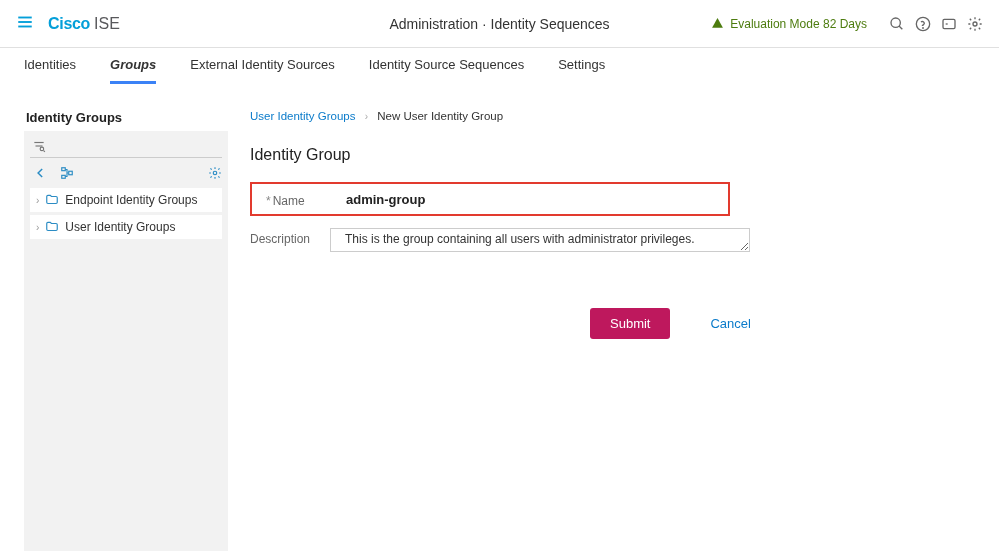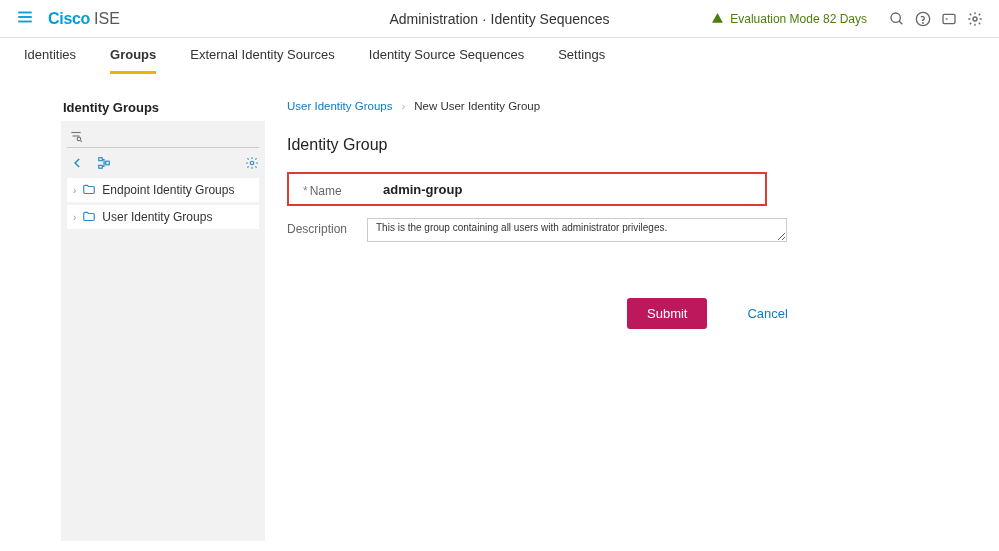--- a/index.html
+++ b/index.html
@@ -1,35 +1,35 @@
 <!DOCTYPE html>
 <html><head>
   <meta charset="utf-8">
   <style>
     * { box-sizing: border-box; margin: 0; padding: 0; }
     body { font-family: -apple-system, BlinkMacSystemFont, "Segoe UI", Arial, sans-serif; font-size: 13px; color: #333; background: #fff; width: 999px; }
     
-    .topbar { display: flex; align-items: center; height: 38px; border-bottom: 1px solid #e0e0e0; padding: 0 16px; }
+    .topbar { display: flex; align-items: center; height: 48px; border-bottom: 1px solid #e0e0e0; padding: 0 16px; }
     .hamburger { color: #049fd9; margin-right: 14px; cursor: pointer; }
     .hamburger svg { width: 18px; height: 18px; }
     .brand-cisco { color: #049fd9; font-size: 16px; font-weight: 700; margin-right: 4px; letter-spacing: -0.3px; }
     .brand-ise { color: #58585b; font-size: 16px; font-weight: 400; }
     .page-title { position: absolute; left: 0; right: 0; text-align: center; font-size: 14px; color: #333; pointer-events: none; }
     .topbar-spacer { flex: 1; }
     .eval-notice { color: #4d7c0f; font-size: 12px; display: flex; align-items: center; gap: 6px; margin-right: 12px; cursor: pointer; }
     .eval-notice svg { width: 13px; height: 13px; }
     .hdr-icon { width: 16px; height: 16px; color: #666; margin-left: 10px; cursor: pointer; }
     
     .tabbar { display: flex; align-items: flex-start; gap: 34px; padding: 0 24px; height: 34px; border-bottom: 1px solid #fff; }
     .tab { font-size: 13px; color: #333; padding: 9px 0; cursor: pointer; border-bottom: 3px solid transparent; }
-    .tab.active { font-weight: 600; border-bottom: 3px solid #eab308; }
+    .tab.active { font-weight: 600; border-bottom: 3px solid #3b82f6; font-style: italic; }
     
     .workspace { display: flex; padding: 28px 24px 0 24px; }
     
-    .side-col { width: 204px; margin-left: 37px; }
+    .side-col { width: 204px; }
     .side-heading { font-size: 13px; font-weight: 600; color: #222; margin-bottom: 6px; padding-left: 2px; }
     .side-panel { background: #f2f2f2; min-height: 420px; padding: 6px 6px 8px 6px; }
     .side-search { display: flex; align-items: center; border-bottom: 1px solid #ccc; padding: 2px 0 4px 2px; margin-bottom: 6px; }
     .side-search svg { width: 14px; height: 14px; color: #777; }
     .side-toolbar { display: flex; align-items: center; gap: 12px; padding: 2px 0 8px 4px; }
     .side-toolbar .spacer { flex: 1; }
     .tb-ic { width: 14px; height: 14px; color: #2b8cc4; cursor: pointer; }
     .tree-row { background: #fff; display: flex; align-items: center; gap: 6px; padding: 5px 6px; margin-bottom: 3px; font-size: 12px; color: #333; cursor: pointer; }
     .tree-row .chev { color: #999; font-size: 10px; }
     .folder-ic { width: 14px; height: 14px; color: #2b8cc4; }
@@ -38,21 +38,21 @@
     .crumbs { font-size: 11.5px; color: #333; margin-bottom: 24px; }
     .crumbs .bc-link { color: #0b7bca; cursor: pointer; }
     .crumbs .sep { color: #aaa; margin: 0 6px; font-size: 10px; }
     .section-title { font-size: 16px; font-weight: 400; color: #222; margin-bottom: 18px; }
     
     .form-row { display: flex; align-items: flex-start; margin-bottom: 12px; }
     .form-lbl { width: 80px; font-size: 12px; color: #666; padding-top: 4px; }
     .form-lbl .req { color: #888; margin-right: 2px; }
     .form-row.highlighted { border: 2px solid #e23a2e; padding: 6px 2px 6px 14px; width: 480px; }
     .name-value { font-size: 13px; color: #222; font-weight: 600; padding-top: 2px; }
-    .desc-ta { width: 420px; height: 24px; border: 1px solid #ccc; font-family: inherit; font-size: 10px; padding: 3px 8px; color: #333; resize: both; }
+    .desc-ta { width: 420px; height: 24px; border: 1px solid #ccc; font-family: inherit; font-size: 12px; padding: 3px 14px; color: #333; resize: both; }
     
     .btn-row { margin-top: 56px; display: flex; gap: 40px; padding-left: 340px; align-items: center; }
     .btn-submit { background: #be185d; color: #fff; border: none; padding: 8px 20px; font-size: 13px; border-radius: 3px; cursor: pointer; }
     .btn-cancel { color: #0b7bca; font-size: 13px; background: none; border: none; cursor: pointer; }
   </style>
 </head>
 <body>
 
 <div class="topbar">
   <span class="hamburger">

